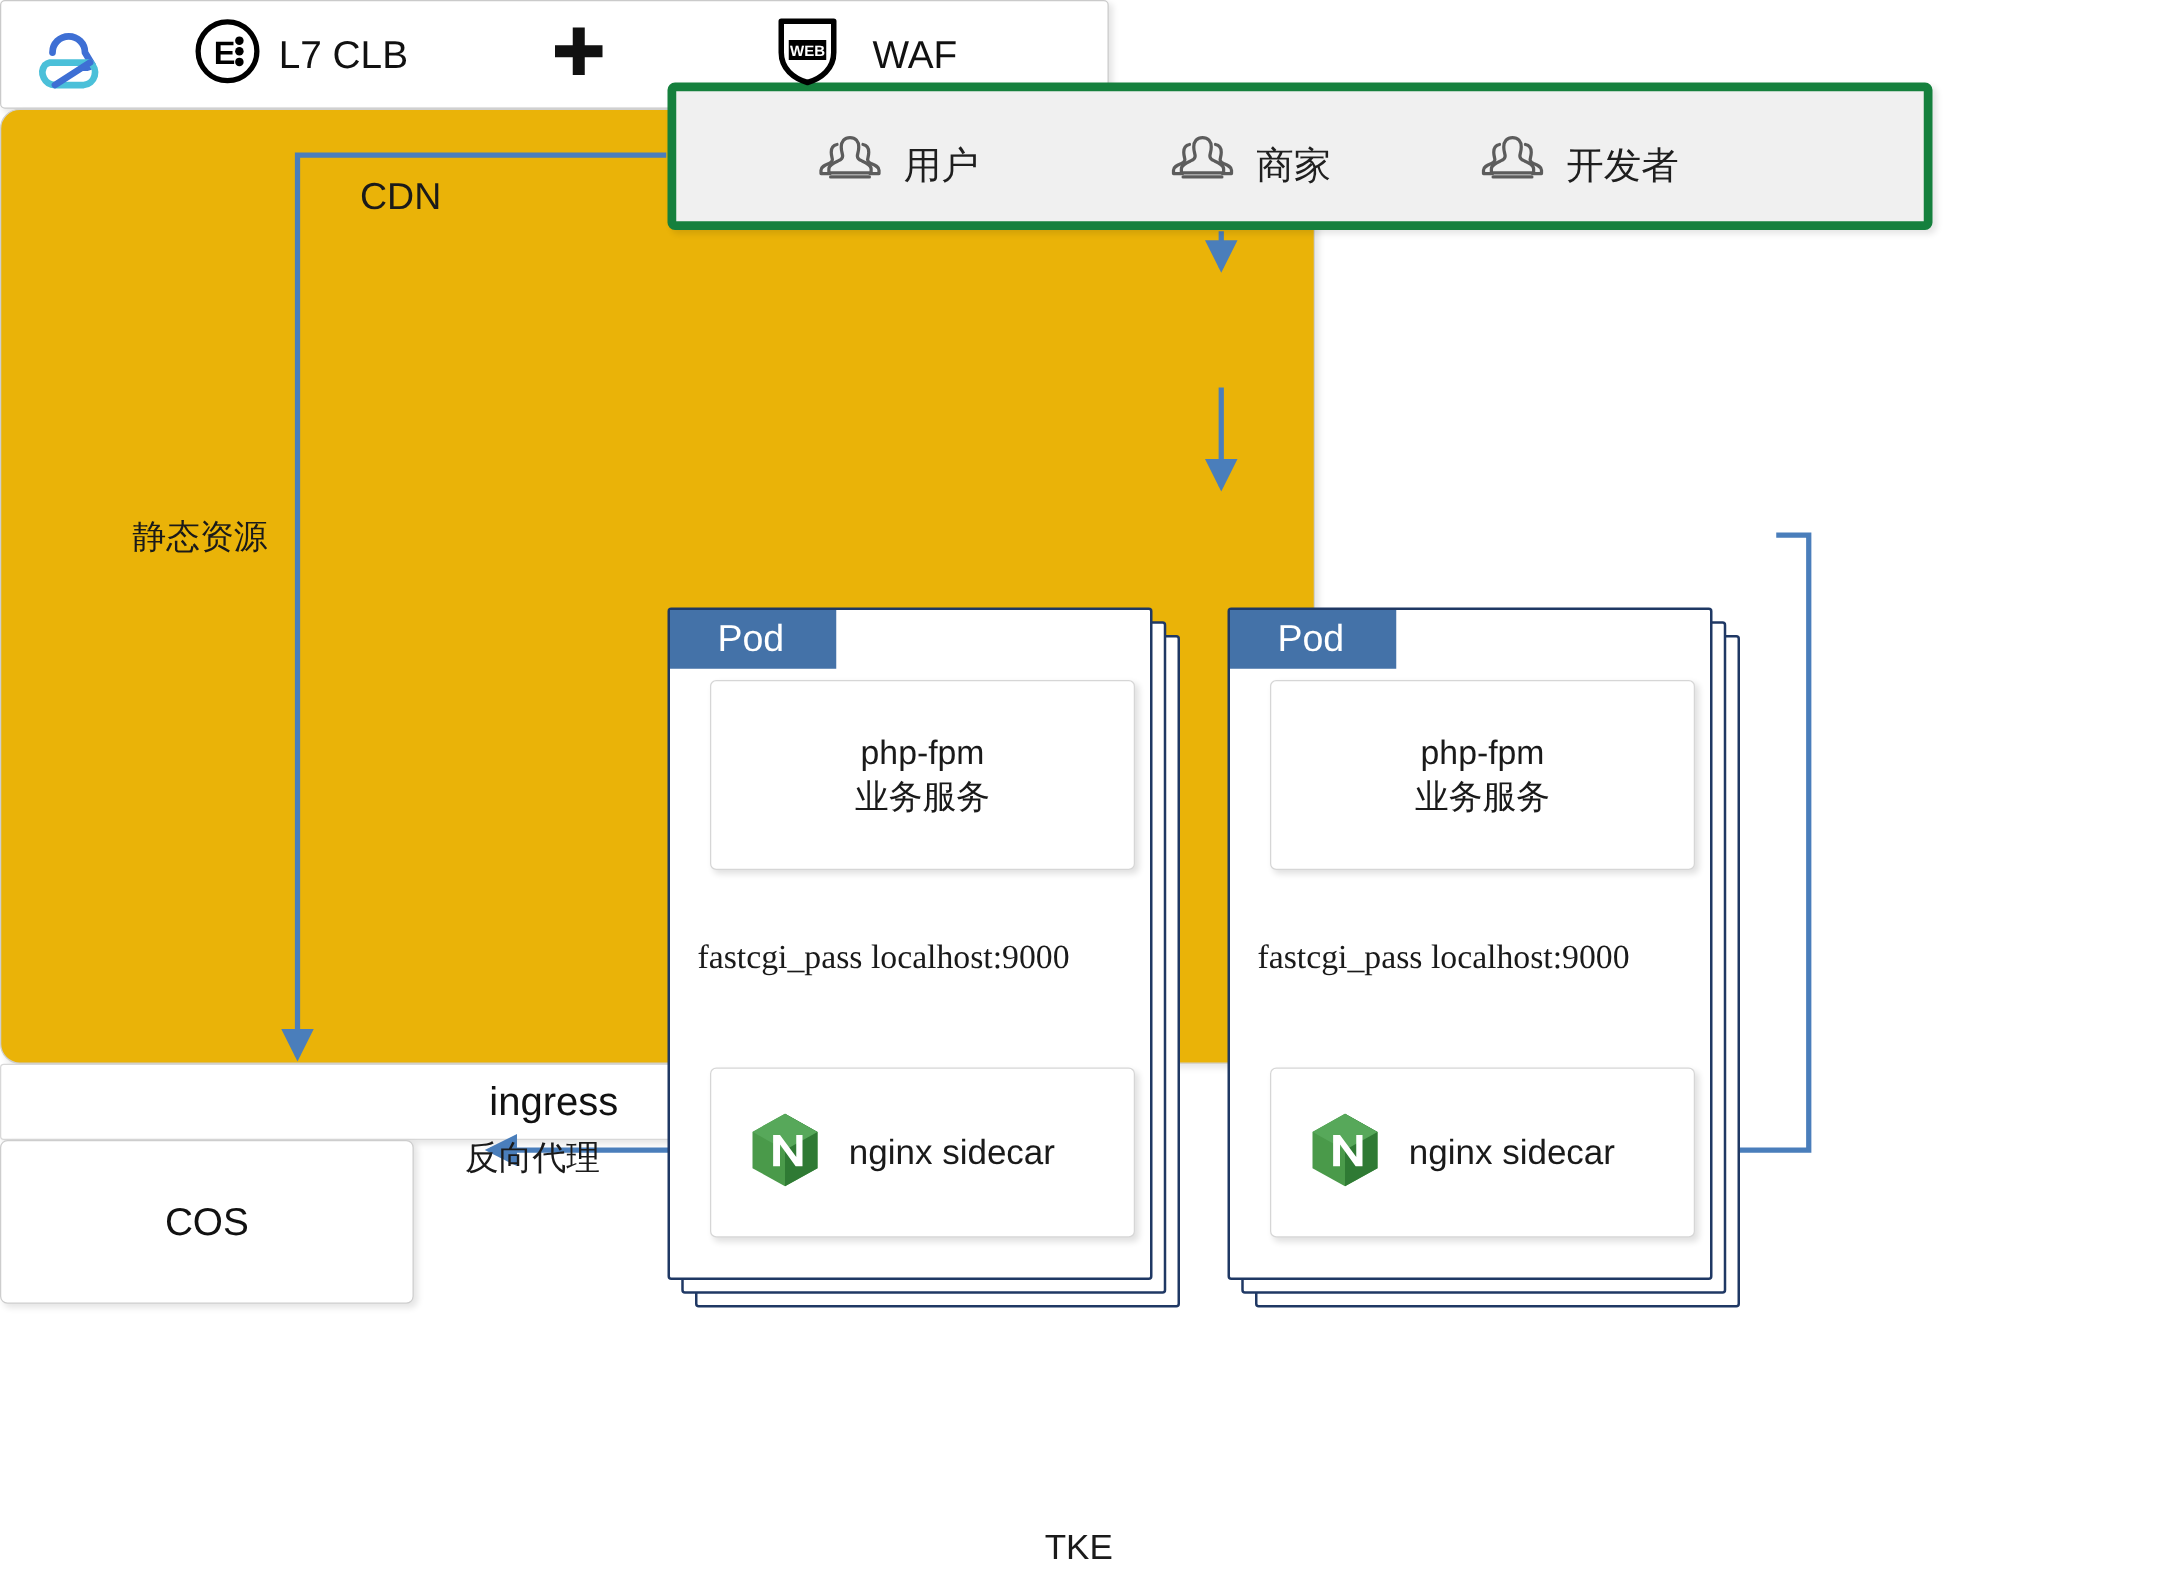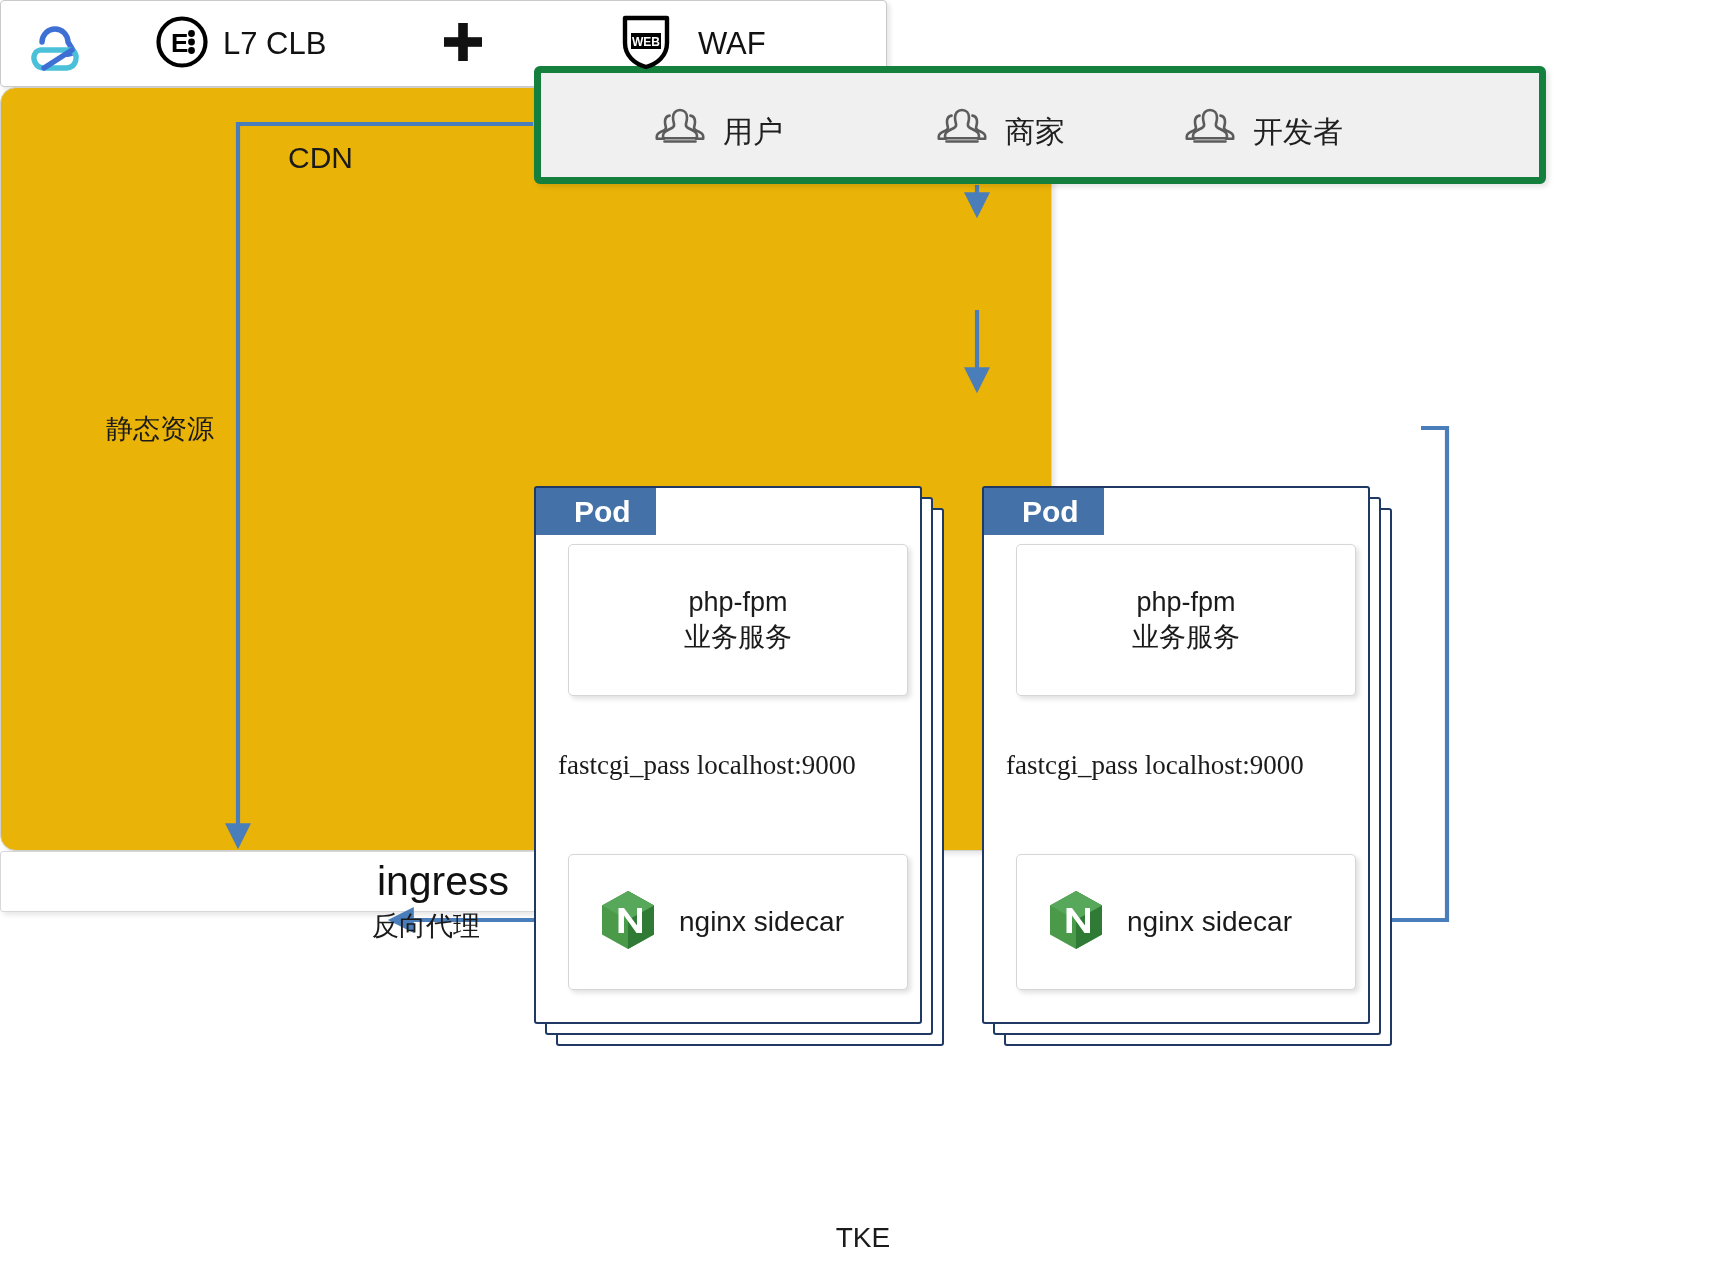--- a/index.html
+++ b/index.html
@@ -98,48 +98,47 @@
     color: #1a1a1a;
   }
 
   
   #ingress-box {
     left: 534px; top: 398px; width: 886px; height: 61px;
     background: #ffffff;
     border: 1px solid #d8d8d8;
     border-radius: 3px;
   }
-  #ingress-box .t { font-size: 41px; color: #111; }
+  #ingress-box .t { font-size: 32px; color: #111; }
 
   
   .pod-stack { position: absolute; }
   .pod-ghost {
     position: absolute;
     background: #ffffff;
     border: 2px solid #1f3864;
     border-radius: 3px;
   }
   .pod-main {
     position: absolute;
     left: 0; top: 0;
     background: #ffffff;
     border: 2px solid #1f3864;
     border-radius: 3px;
   }
   .pod-tab {
     position: absolute;
     left: 0; top: 0;
-    width: 120px; height: 47px;
+    width: 133px; height: 47px;
     background: #4472a8;
     display: flex;
     align-items: center;
     padding-left: 38px;
     color: #ffffff;
     font-size: 30px;
-    font-weight: bold;
   }
   .inner-card {
     position: absolute;
     background: #ffffff;
     border: 1px solid #d6d6d6;
     border-radius: 5px;
     box-shadow: 3px 3px 5px rgba(0,0,0,0.12);
   }
   .inner-card .c {
     text-align: center;
@@ -366,20 +365,23 @@
             <path d="M29 2 L55 16.5 V45.5 L29 60 Z" fill="#2f7a34"></path>
             <path d="M29 2 L55 16.5 L29 31 L3 16.5 Z" fill="#57a85a"></path>
             <path d="M19.5 44 V19 h5.5 L38 36.5 V19 h5 v25 h-5.5 L25 26.5 V44 Z" fill="#ffffff"></path>
           </svg>
         </span>
         <span class="name">nginx sidecar</span>
       </div>
     </div>
   </div>
 
+  <div id="cos-box" class="center shadow">
+    <span class="t">COS</span>
+  </div>
 
   <div class="lbl" style="left:288px; top:140px; font-size:30px;">CDN</div>
 
   <div class="lbl lbl-cn" style="left:86px; top:413px;margin-left:20px;">静态资源</div>
 
   <div class="lbl lbl-cn" style="left:372px; top:878px;margin-top:32px;">反向代理</div>
 
 </div>
 
 </body></html>

